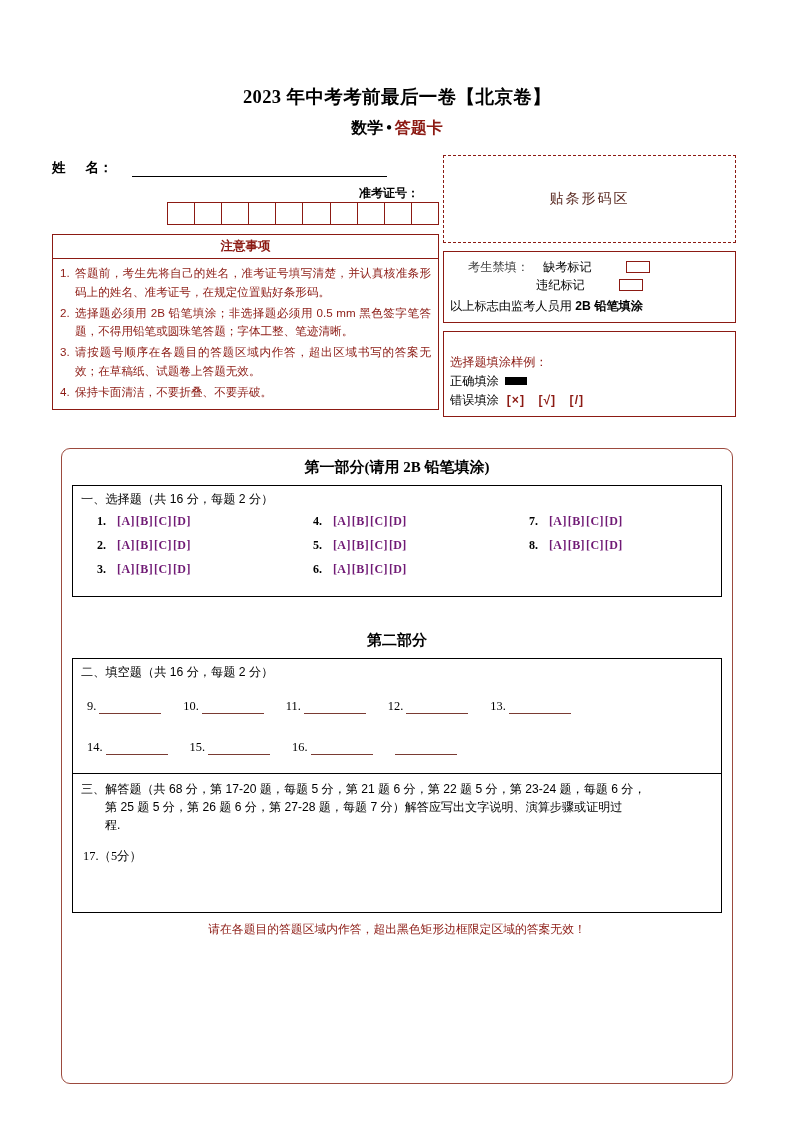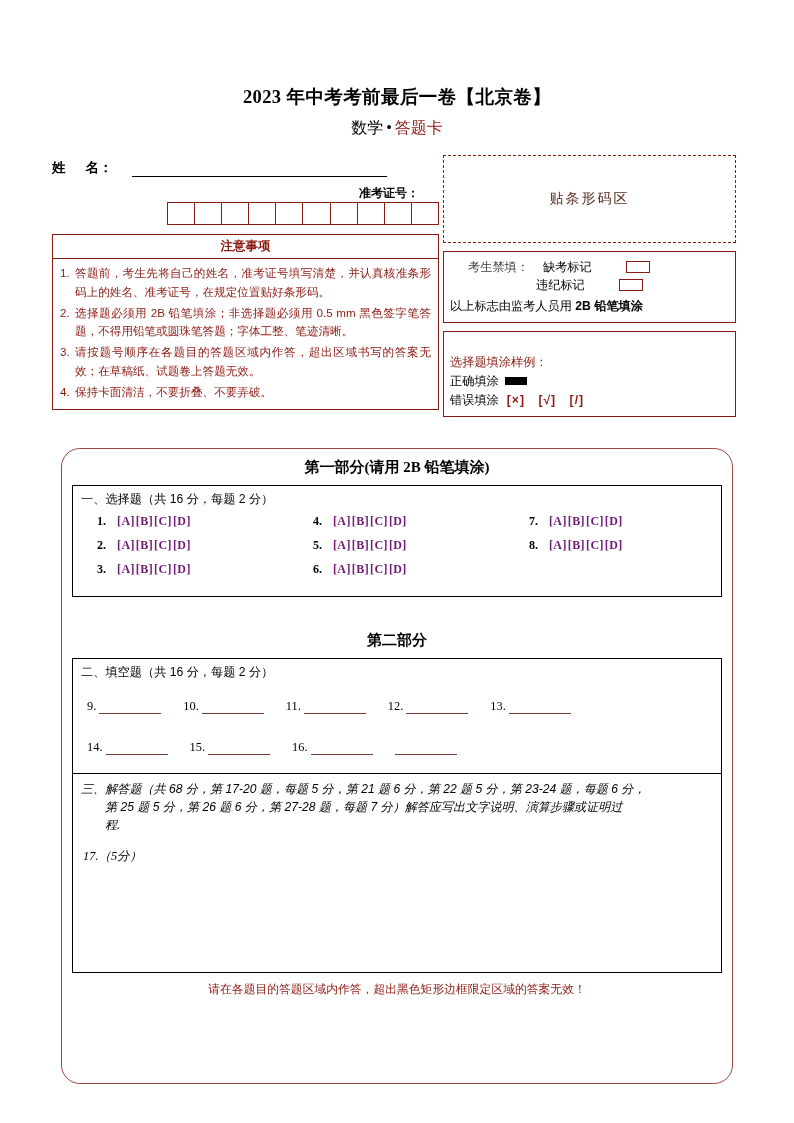--- a/index.html
+++ b/index.html
@@ -23,21 +23,21 @@
   
   .title-block { text-align: center; padding-top: 84px; }
   .title-main {
     font-size: 18.5px;
     font-weight: bold;
     letter-spacing: 0.4px;
     color: #000;
   }
   .title-sub {
     font-size: 16px;
-    font-weight: normal;
+    font-weight: bold;
     margin-top: 9px;
   }
   .title-sub .blk { color: #000; }
   .title-sub .red { color: #8c1a13; }
   .title-sub .dot { color: #000; padding: 0 3px; }
 
   
   .header-row {
     position: absolute;
     top: 155px;
@@ -171,21 +171,21 @@
   .wrong-marks span { margin-right: 9px; }
 
   
   .main-frame {
     position: absolute;
     left: 61px;
     top: 448px;
     width: 672px;
     height: 636px;
     border: 1.3px solid #9c4a3e;
-    border-radius: 19px;
+    border-radius: 9px;
     box-sizing: border-box;
   }
 
   .part-heading {
     text-align: center;
     font-size: 15px;
     font-weight: bold;
     color: #000;
     padding: 9px 0 8px;
   }
@@ -469,21 +469,21 @@
           <span class="blank-item">
               <span class="blank-num">16.</span>
               <span class="blank-ul"></span>
               <span class="blank-ul"></span>
             </span>
         </div>
 
       </div>
     </div>
 
-    <div class="sec-box" style="margin-top:-1px;height:200px;font-style:italic;">
+    <div class="sec-box" style="margin-top:-1px;height:140px;">
       <div class="solve-text">
         <span>三、解答题（共 68 分，第 17-20 题，每题 5 分，第 21 题 6 分，第 22 题 5 分，第 23-24 题，每题 6 分，</span>
         <span class="hang">第 25 题 5 分，第 26 题 6 分，第 27-28 题，每题 7 分）解答应写出文字说明、演算步骤或证明过</span>
         <span class="hang">程.</span>
       </div>
       <div class="q17">17.（5分）</div>
     </div>
 
     <div class="footer-note">请在各题目的答题区域内作答，超出黑色矩形边框限定区域的答案无效！</div>
 

